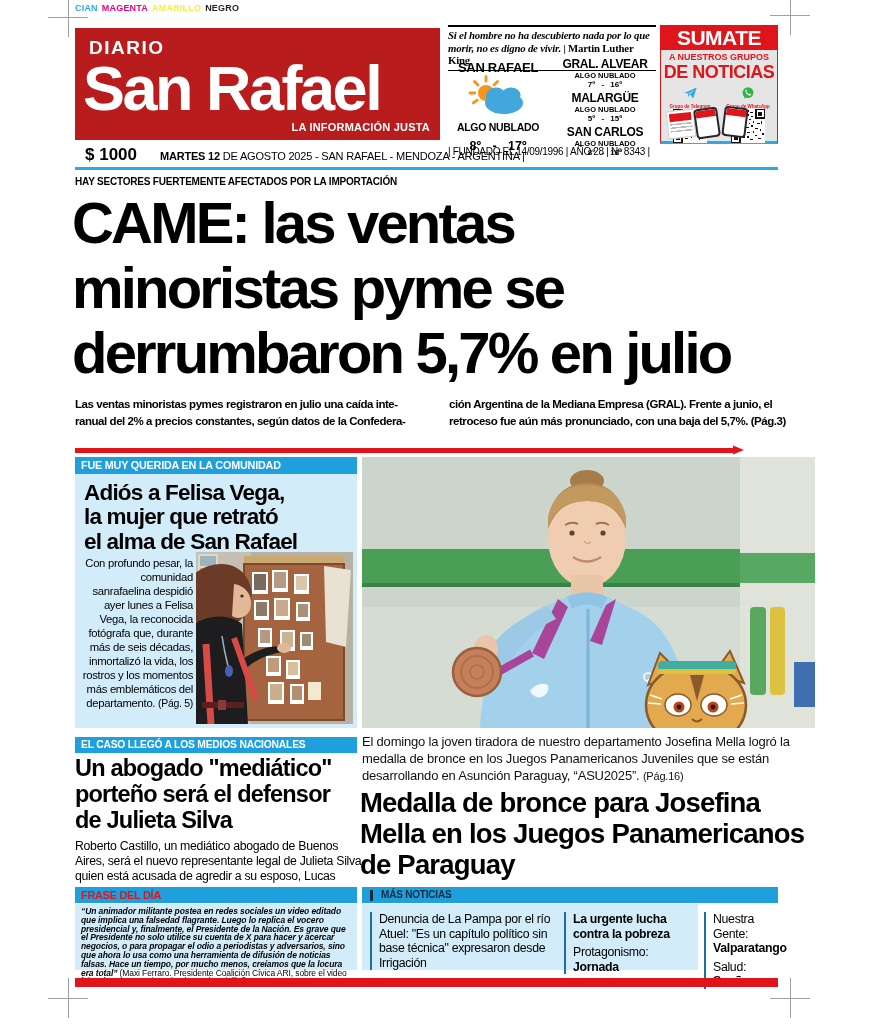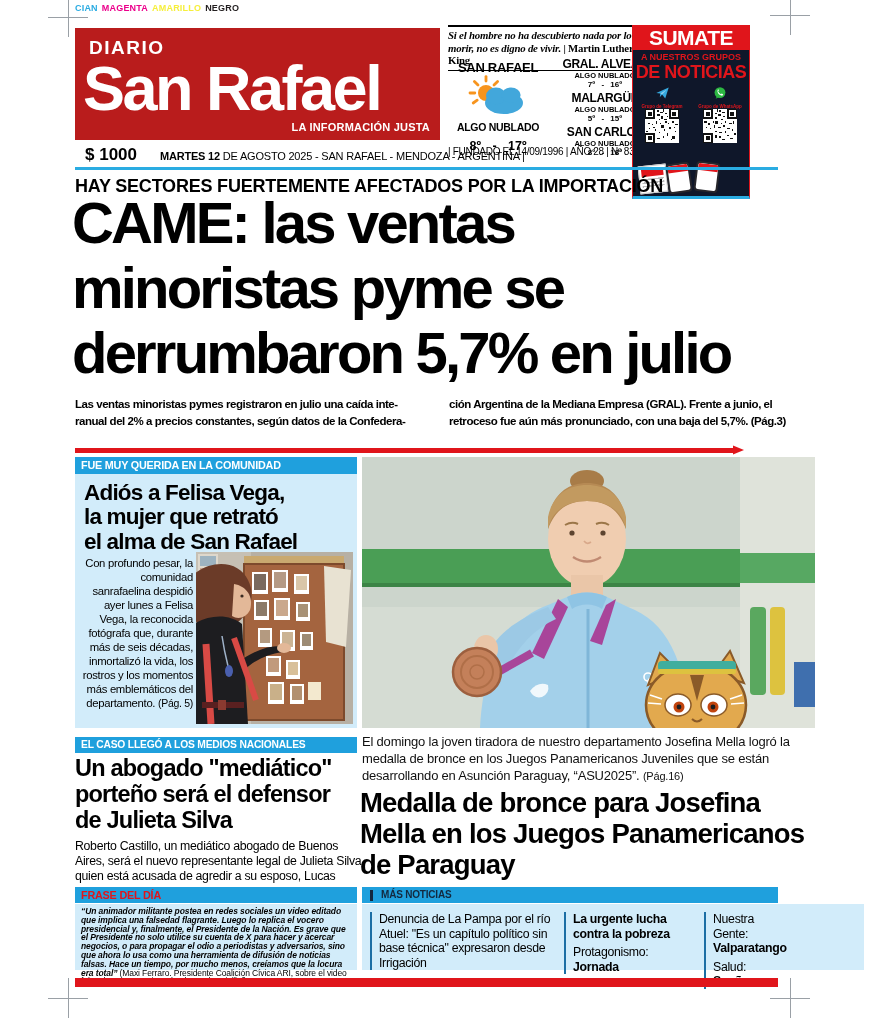--- a/index.html
+++ b/index.html
@@ -30,40 +30,40 @@
   .wmain .cond{font-size:10.5px;font-weight:bold;margin-top:2px;letter-spacing:-.3px;}
   .wmain .range{font-size:12.5px;font-weight:bold;margin-top:6px;word-spacing:8px;}
   .wothers{left:552px;top:57px;width:106px;}
   .wrow{position:relative;text-align:center;margin-bottom:2px;min-height:27px;}
   .wrow .city{font-size:12px;font-weight:bold;letter-spacing:-.3px;white-space:nowrap;}
   .wrow .cond{font-size:7.5px;font-weight:bold;}
   .wrow .range{font-size:8px;font-weight:bold;word-spacing:4px;}
   .wrow .wicon-s{position:absolute;right:-26px;top:3px;}
   .founded{left:448px;top:146px;width:230px;font-size:10px;letter-spacing:-.3px;white-space:nowrap;}
   
-  .promo{left:632px;top:25px;width:118px;height:174px;background:#0f172a;border:1px solid #e0151b;
+  .promo{left:660px;top:25px;width:118px;height:119px;background:#e5e5e5;border:1px solid #e0151b;
          border-bottom:3px solid #2aace2;box-sizing:border-box;}
   .promo .bar{background:#e0151b;color:#fff;text-align:center;font-size:21px;font-weight:bold;
               height:24px;line-height:24px;letter-spacing:-.5px;}
   .promo .l1{color:#e0151b;text-align:center;font-size:9px;font-weight:bold;margin-top:2px;}
   .promo .l2{color:#e0151b;text-align:center;font-size:18px;font-weight:bold;letter-spacing:-.5px;}
   .promo .apps{display:flex;justify-content:space-around;margin-top:3px;}
   .promo .app{text-align:center;width:44px;}
   .promo .applabel{font-size:4.5px;color:#e0151b;font-weight:bold;white-space:nowrap;}
   .phones{position:absolute;bottom:2px;left:4px;right:4px;height:32px;}
   .phone{position:absolute;width:24px;height:30px;background:#26262b;border-radius:4px;}
   .phone .scr{position:absolute;left:2px;right:2px;top:2px;bottom:2px;background:#fff;border-radius:2px;overflow:hidden;}
   .phone .scr::before{content:"";display:block;height:7px;background:#e0151b;}
   .minipaper{position:absolute;left:2px;bottom:1px;width:26px;height:26px;background:#fff;border:1px solid #ccc;transform:rotate(-6deg);}
   .minipaper::before{content:"";display:block;height:8px;background:#e0151b;margin:2px;}
   .minipaper::after{content:"";display:block;height:10px;margin:2px;
      background:repeating-linear-gradient(#bbb 0 1.5px,#fff 1.5px 3.5px);}
   .cyanrule{left:75px;top:167px;width:703px;height:3px;background:#2aace2;}
   
-  .kicker{left:75px;top:176px;font-size:18px;font-weight:bold;letter-spacing:-.2px;}
+  .kicker{left:75px;top:176px;font-size:10px;font-weight:bold;letter-spacing:-.2px;}
   .headline{left:72px;top:190px;width:760px;font-weight:bold;font-size:58px;line-height:65px;letter-spacing:-2.8px;}
   .headline div{white-space:nowrap;}
   .deckcol{top:396px;width:370px;font-size:11.5px;font-weight:bold;letter-spacing:-.45px;line-height:1.5;}
   .deckcol div{white-space:nowrap;}
   .redrule{left:75px;top:448px;width:658px;height:5px;background:#e0151b;}
   .redrule-arrow{left:733px;top:448px;width:0;height:0;border-top:2.5px solid transparent;border-bottom:2.5px solid transparent;
                  border-left:11px solid #e0151b;transform:scaleY(2.2);}
   
   .tagbar{height:17px;background:#1fa0dd;color:#fff;font-size:10.8px;font-weight:bold;
           line-height:17px;padding-left:6px;letter-spacing:-.2px;box-sizing:border-box;}
@@ -81,21 +81,21 @@
   .pref{font-size:10.5px;}
   
   .frasetag{left:75px;top:887px;width:282px;}
   .frasetag .tagbar{color:#e0151b;}
   .frasebox{left:75px;top:904px;width:282px;height:66px;background:#d2ecfa;box-sizing:border-box;padding:3px 6px;}
   .frasebox p{margin:0;font-size:8.5px;line-height:8.8px;letter-spacing:-.1px;}
   .frasebox .q{font-weight:bold;font-style:italic;}
   .masnottag{left:362px;top:887px;width:416px;}
   .masnottag .tagbar{color:#13293f;display:flex;align-items:center;}
   .masnottag .pipe{width:3px;height:11px;background:#13293f;margin-right:8px;margin-left:2px;}
-  .masnotbox{left:362px;top:904px;width:502px;height:66px;background:#d2ecfa;}
+  .masnotbox{left:362px;top:904px;width:336px;height:66px;background:#d2ecfa;}
   .mncol{position:absolute;top:8px;border-left:2px solid #1c6ea4;padding-left:7px;font-size:12.3px;line-height:1.18;letter-spacing:-.3px;}
   .mncol .b{font-weight:bold;}
   .mncol .lab{margin-top:4px;}
   .redbar-bottom{left:75px;top:978px;width:703px;height:9px;background:#e0151b;}
 </style>
 </head>
 <body>
 
 <div class="page">
 

